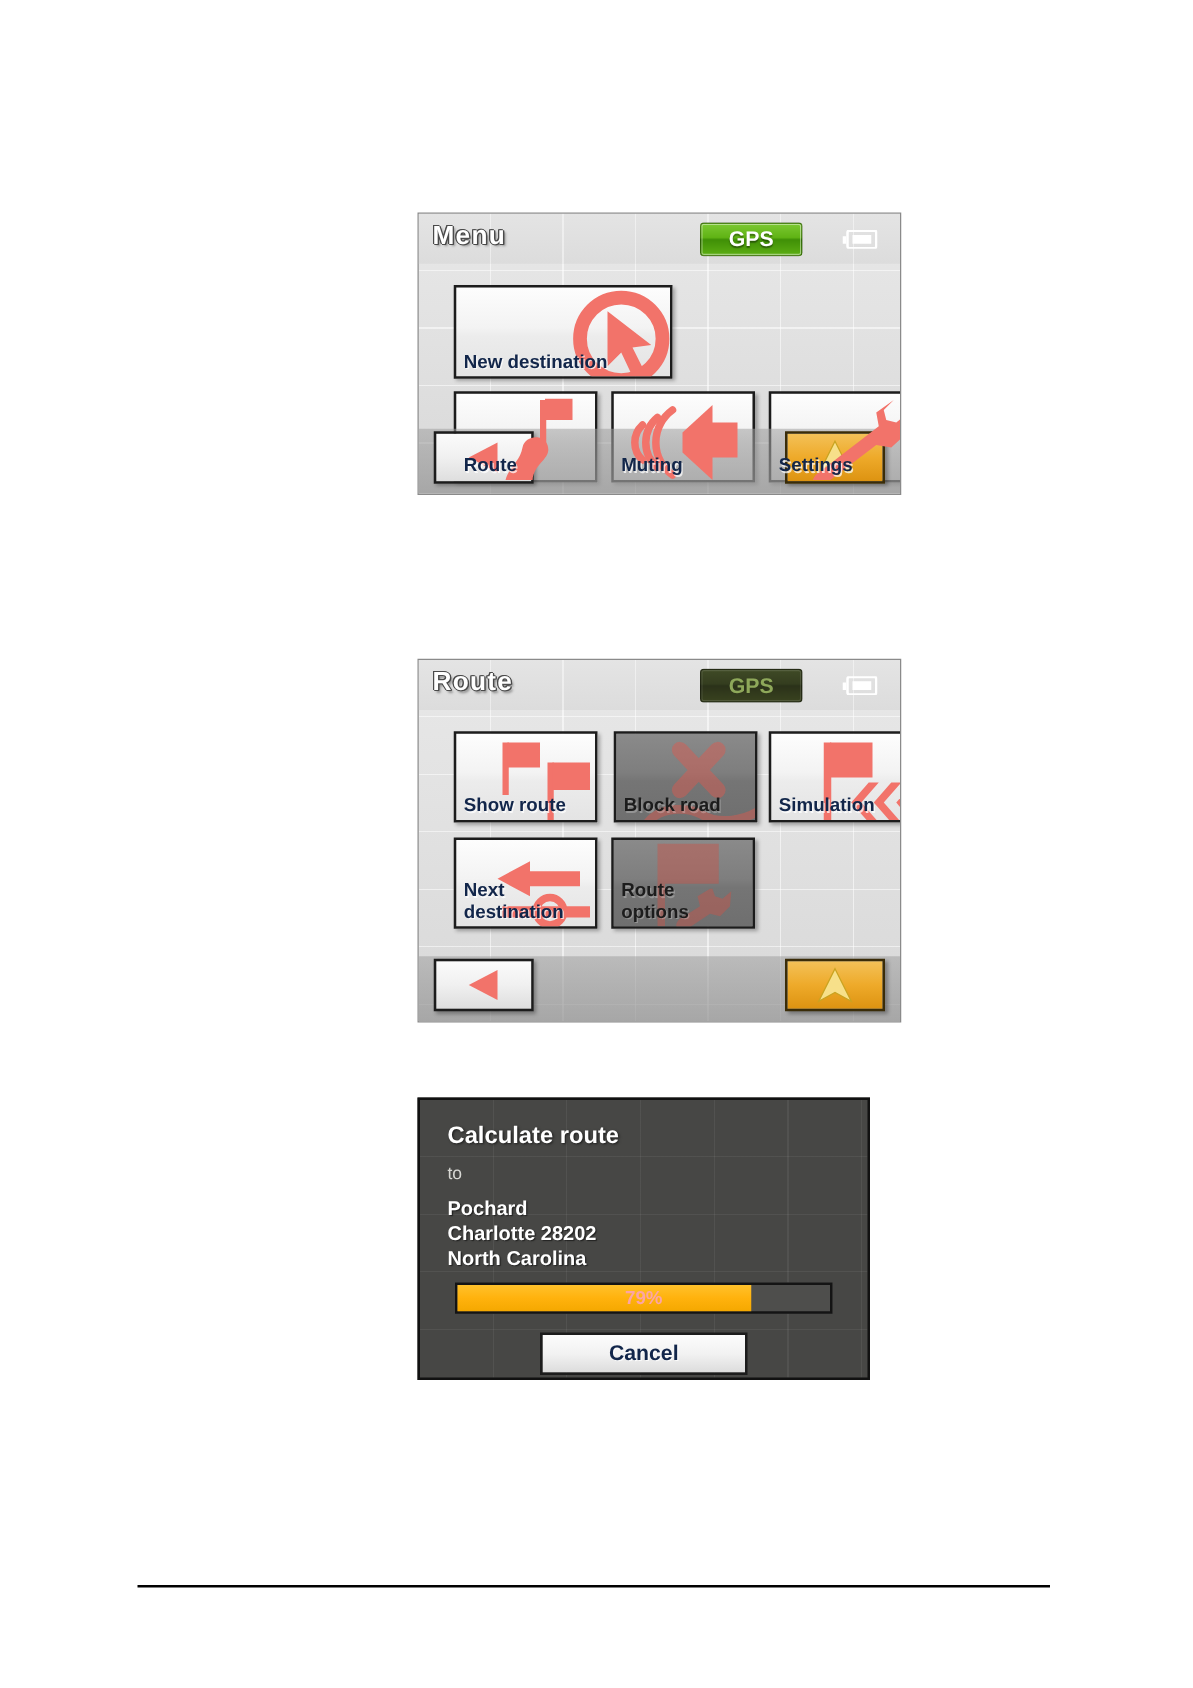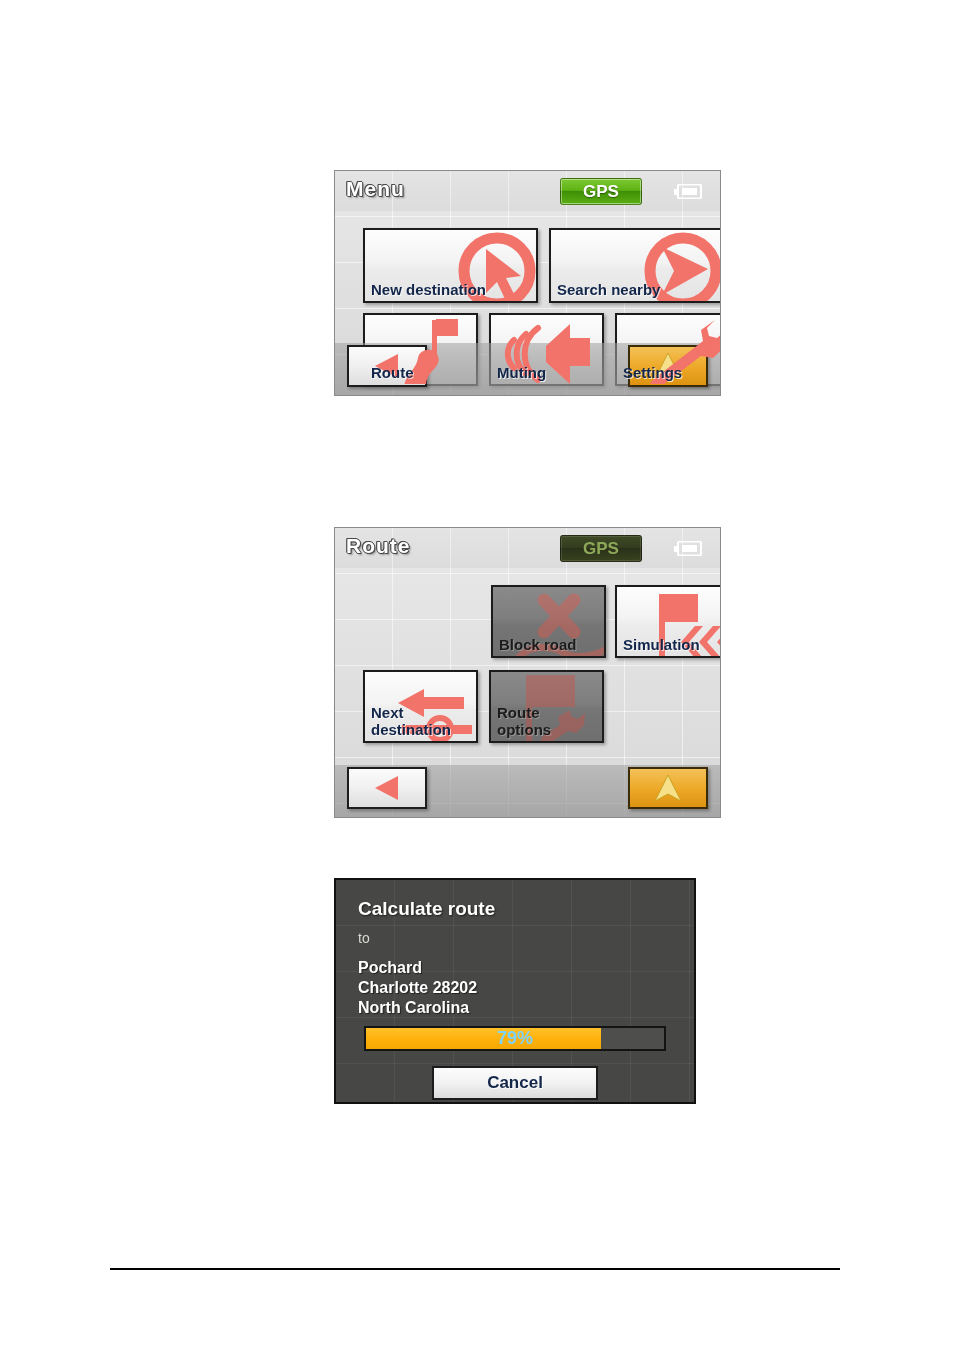--- a/index.html
+++ b/index.html
@@ -130,21 +130,21 @@
     border: 2px solid #141414;
     background: #4e4e4c;
   }
   .progress-fill {
     position:absolute; left:0; top:0; bottom:0;
     background: linear-gradient(to bottom,#ffc12b 0%, #ffb20d 50%, #f5a800 100%);
   }
   .progress-text {
     position:absolute; left:0; right:0; top:0; bottom:0;
     display:flex; align-items:center; justify-content:center;
-    font-size: 18px; font-weight: bold; color:#7dd3fc;
+    font-size: 15px; font-weight: bold; color:#fca5a5;
   }
   .cancel-btn {
     position:absolute; left: 50%; transform: translateX(-50%);
     top: 186px; width: 166px; height: 34px;
     border: 2px solid #1c1c1c;
     background: linear-gradient(to bottom,#fcfcfc 0%, #f2f2f2 50%, #dcdcdc 100%);
     display:flex; align-items:center; justify-content:center;
     font-size: 17px; font-weight: bold; color:#12264a;
     text-shadow: 1px 1px 0 rgba(255,255,255,.8);
   }
@@ -174,27 +174,20 @@
     </div>
 
     <div class="tile" style="left:13px; top:57px; width:175px; height:75px;">
       <svg class="tile-icon" width="90" height="80" viewBox="0 0 90 80" style="right:-6px; bottom:-10px;">
         <circle cx="45" cy="40" r="33" fill="none" stroke="#f2736a" stroke-width="11"></circle>
         <path d="M34 18 L34 62 L45 51 L53 68 L62 63 L54 47 L69 45 Z" fill="#f2736a"></path>
       </svg>
       <div class="tile-label">New destination</div>
     </div>
 
-    <div class="tile" style="left:199px; top:57px; width:175px; height:75px;">
-      <svg class="tile-icon" width="90" height="80" viewBox="0 0 90 80" style="right:-6px; bottom:-10px;">
-        <circle cx="45" cy="40" r="33" fill="none" stroke="#f2736a" stroke-width="11"></circle>
-        <path d="M70 38 L24 16 L36 40 L24 64 Z" fill="#f2736a"></path>
-      </svg>
-      <div class="tile-label">Search nearby</div>
-    </div>
 
     <div class="tile" style="left:13px; top:142px; width:115px; height:73px;">
       <svg class="tile-icon" width="76" height="72" viewBox="0 0 76 72" style="right:-2px; bottom:-2px;">
         <rect x="30" y="6" width="5" height="36" fill="#f2736a"></rect>
         <rect x="34" y="5" width="22" height="17" fill="#f2736a"></rect>
         <path d="M24 72 C24 56, 40 54, 36 42 C33 33, 18 34, 16 44 C14 56, 4 60, 2 72 Z" fill="#f2736a"></path>
       </svg>
       <div class="tile-label">Route</div>
     </div>
 
@@ -237,20 +230,29 @@
       <div class="gps-btn gps-off">
         <span>GPS</span>
       </div>
       <svg class="battery" viewBox="0 0 28 15">
         <rect x="0" y="5" width="3" height="6" fill="#ffffff"></rect>
         <rect x="4" y="0.5" width="23" height="14" rx="1.5" fill="none" stroke="#ffffff" stroke-width="2"></rect>
         <rect x="8" y="4" width="15" height="7" fill="#ffffff"></rect>
       </svg>
     </div>
 
+    <div class="tile" style="left:13px; top:57px; width:115px; height:73px;">
+      <svg class="tile-icon" width="96" height="72" viewBox="0 0 96 72" style="right:-6px; bottom:-4px;">
+        <rect x="16" y="6" width="5" height="42" fill="#f2736a"></rect>
+        <rect x="20" y="6" width="26" height="20" fill="#f2736a"></rect>
+        <rect x="52" y="22" width="5" height="50" fill="#f2736a"></rect>
+        <rect x="56" y="22" width="30" height="22" fill="#f2736a"></rect>
+      </svg>
+      <div class="tile-label">Show route</div>
+    </div>
 
     <div class="tile disabled" style="left:141px; top:57px; width:115px; height:73px;">
       <svg class="tile-icon" width="110" height="72" viewBox="0 0 110 72" style="right:-6px; bottom:-4px;">
         <path d="M18 70 C30 56, 52 58, 62 64 C76 72, 96 68, 108 60" fill="none" stroke="#e05a4e" stroke-width="7"></path>
         <path d="M44 12 L74 44 M74 12 L44 44" stroke="#e05a4e" stroke-width="13" stroke-linecap="round"></path>
       </svg>
       <div class="tile-label">Block road</div>
     </div>
 
     <div class="tile" style="left:265px; top:57px; width:110px; height:73px;">

